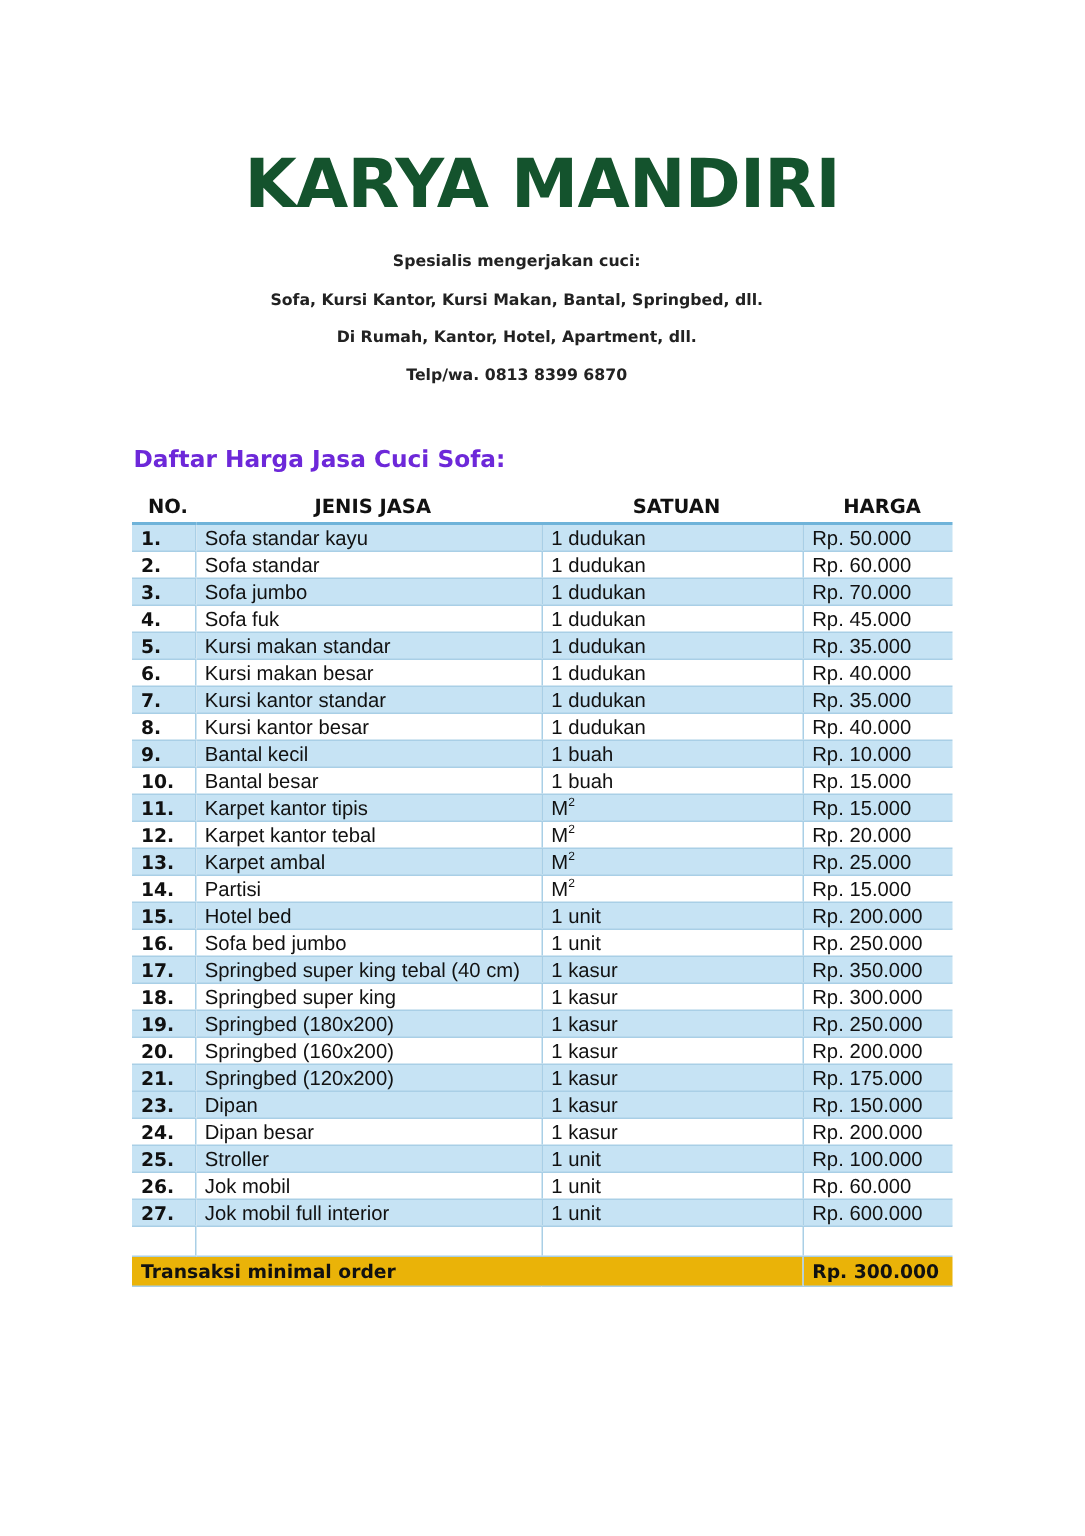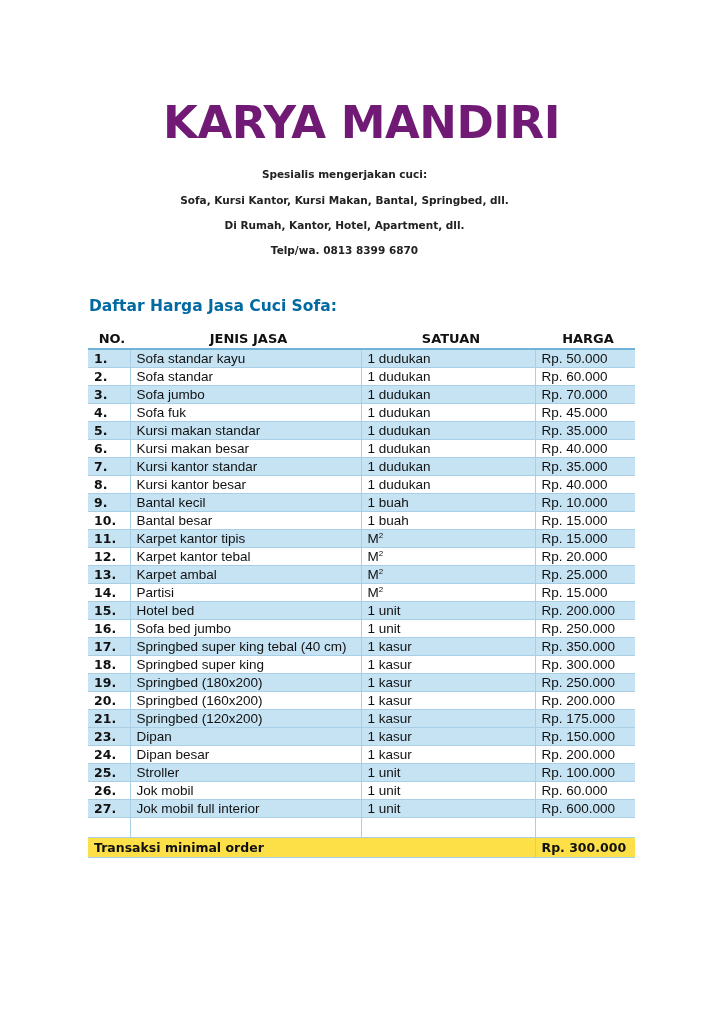--- a/index.html
+++ b/index.html
@@ -3,29 +3,29 @@
 <meta charset="utf-8">
 <style>
   html, body { margin: 0; padding: 0; background: #ffffff; }
   body {
     width: 723px; height: 1024px; position: relative; overflow: hidden;
     font-family: "Liberation Sans", "DejaVu Sans", sans-serif; color: #111;
   }
   .brand {
     position: absolute; left: 0; width: 723px; top: 92px; text-align: center;
     font-family: "DejaVu Sans", sans-serif; font-weight: bold;
-    font-size: 45px; letter-spacing: -0.5px; line-height: 62px; color: #701a75;
+    font-size: 45px; letter-spacing: -0.5px; line-height: 62px; color: #14532d;
   }
   .tag {
     position: absolute; left: 0; width: 689px; text-align: center;
     font-family: "DejaVu Sans", sans-serif; font-weight: bold; font-size: 10.5px; color: #222;
   }
   .section-title {
     position: absolute; left: 89px; top: 297px;
-    font-family: "DejaVu Sans", sans-serif; font-weight: bold; font-size: 15.5px; color: #0369a1;
+    font-family: "DejaVu Sans", sans-serif; font-weight: bold; font-size: 15.5px; color: #6d28d9;
   }
   table.prices {
     position: absolute; left: 88px; top: 329px; width: 547px;
     border-collapse: collapse; font-size: 13.5px; table-layout: fixed;
   }
   table.prices col.c-no { width: 42px; }
   table.prices col.c-jenis { width: 231px; }
   table.prices col.c-satuan { width: 174px; }
   table.prices col.c-harga { width: 100px; }
   table.prices th {
@@ -34,21 +34,21 @@
   }
   table.prices td {
     height: 17px; padding: 0 0 0 6px; line-height: 17px;
     border-bottom: 1px solid #a9cfe6; white-space: nowrap; overflow: hidden;
   }
   table.prices td + td { border-left: 1px solid #a9cfe6; }
   table.prices tr.odd td { background: #c6e3f4; }
   table.prices td.no { font-weight: bold; font-family: "DejaVu Sans", sans-serif; font-size: 12.5px; }
   table.prices tr.blank td { height: 19px; background: #fff; }
   table.prices tr.total td {
-    background: #fde047; font-weight: bold; font-family: "DejaVu Sans", sans-serif;
+    background: #eab308; font-weight: bold; font-family: "DejaVu Sans", sans-serif;
     font-size: 12.5px; height: 19px; border-top: 1px solid #a9cfe6;
   }
   sup { font-size: 8px; line-height: 0; }
 </style>
 </head>
 <body>
 
 <div class="brand">KARYA MANDIRI</div>
 <div class="tag" style="top:168px">Spesialis mengerjakan cuci:</div>
 <div class="tag" style="top:194px">Sofa, Kursi Kantor, Kursi Makan, Bantal, Springbed, dll.</div>

